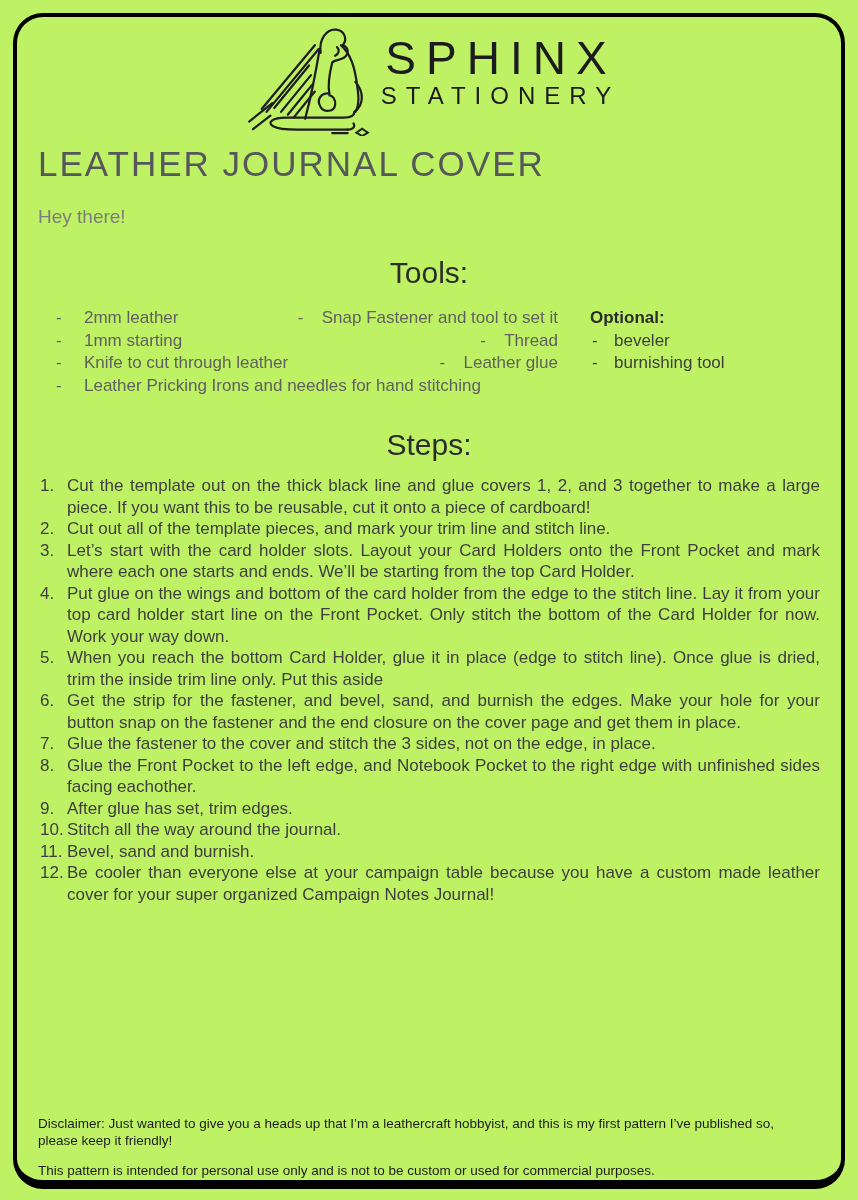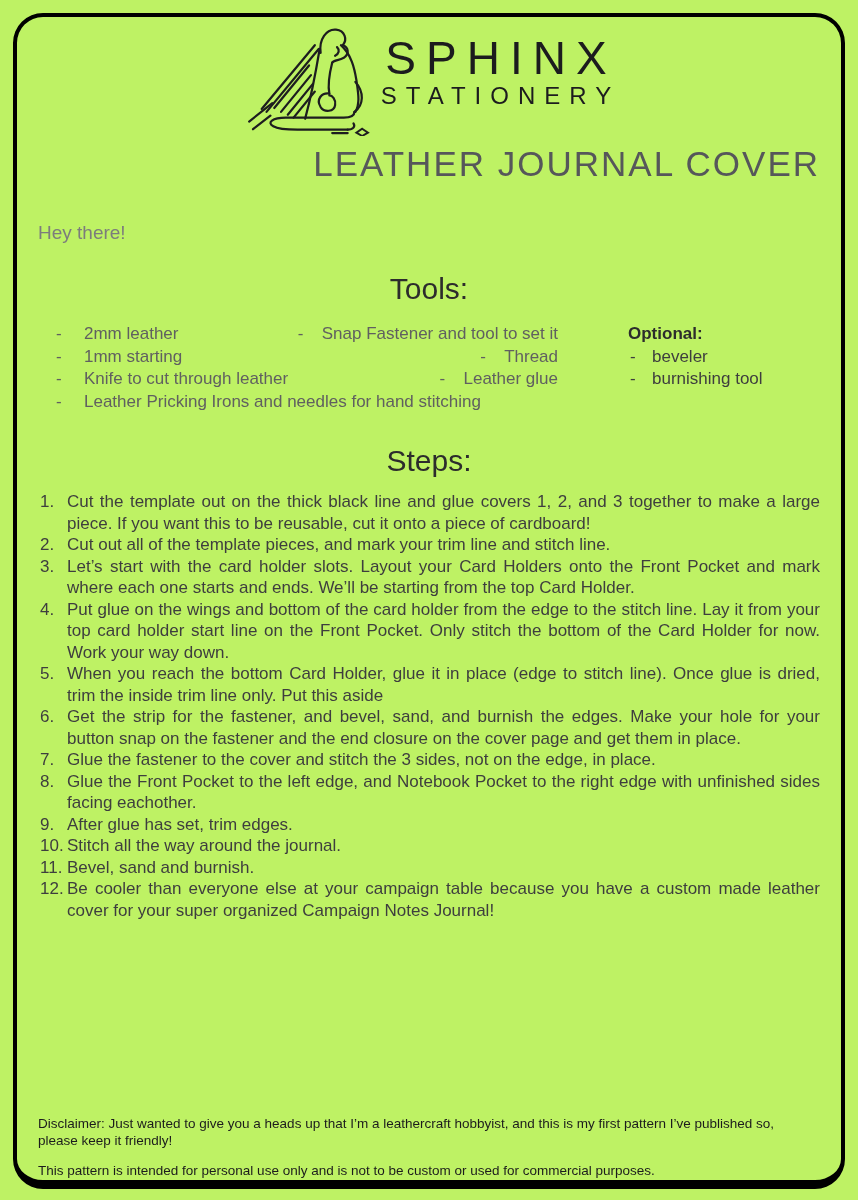--- a/index.html
+++ b/index.html
@@ -24,46 +24,46 @@
   .brand-text { padding-top: 12px; text-align: center; }
   .brand-top {
     font-size: 46px; letter-spacing: 10px; color: #1c1c1e;
     font-weight: 400; line-height: 1.05; margin-right: -10px;
   }
   .brand-bottom {
     font-size: 24px; letter-spacing: 9px; color: #1c1c1e;
     font-weight: 400; margin-right: -9px;
   }
   .doc-title {
-    text-align: right; font-size: 35px; font-weight: 300;
+    text-align: left; font-size: 35px; font-weight: 300;
     color: #56575a; letter-spacing: 2px; margin-top: 8px;
   }
 
   
-  .intro { margin-top: 36px; font-size: 19px; line-height: 25px; color: #7c7c7c; }
+  .intro { margin-top: 20px; font-size: 19px; line-height: 25px; color: #7c7c7c; }
   .intro-greeting { margin-bottom: 27px; }
 
   
   .section-heading {
     text-align: center; font-size: 30px; font-weight: 400; color: #2c2c2c;
   }
   .tools-heading { margin-top: 27px; }
   .steps-heading { margin-top: 31px; }
 
   
   .tools-list {
     position: relative; margin-top: 17px; margin-left: 18px;
     width: 502px; font-size: 17px; color: #606060;
   }
   .t-row { display: flex; justify-content: space-between; line-height: 22.5px; }
   .t-item { display: inline-flex; }
   .t-item .dash { width: 28px; flex: none; }
   .t-item.right .dash { width: 24px; }
   .optional-block {
-    position: absolute; left: 572px; top: 0; width: 200px;
+    position: absolute; left: 534px; top: 0; width: 200px;
     color: #3e3e3e; line-height: 22.5px;
   }
   .optional-heading { color: #2c2c2c; font-weight: 600; }
   .o-item { display: flex; }
   .o-item .dash { width: 24px; flex: none; padding-left: 2px; }
 
   
   .steps-list { margin-top: 13px; margin-left: 2px; font-size: 17px; color: #3e3e3e; }
   .s-row { display: flex; line-height: 21.5px; }
   .s-num { width: 27px; flex: none; }

